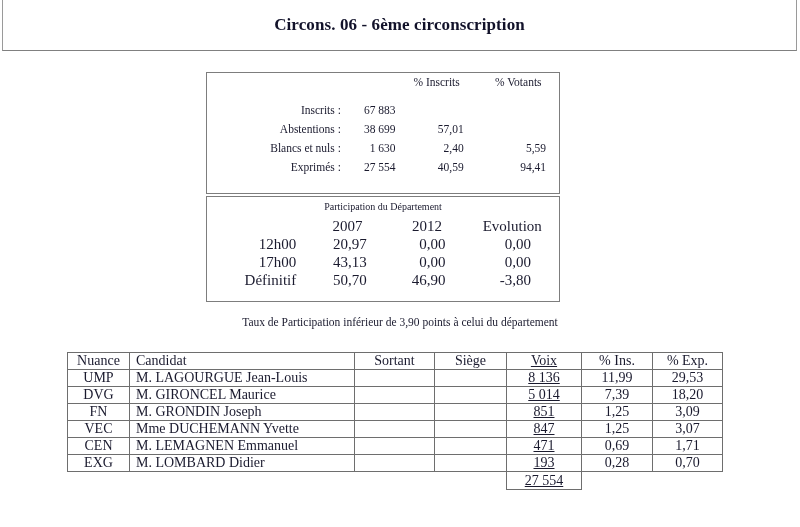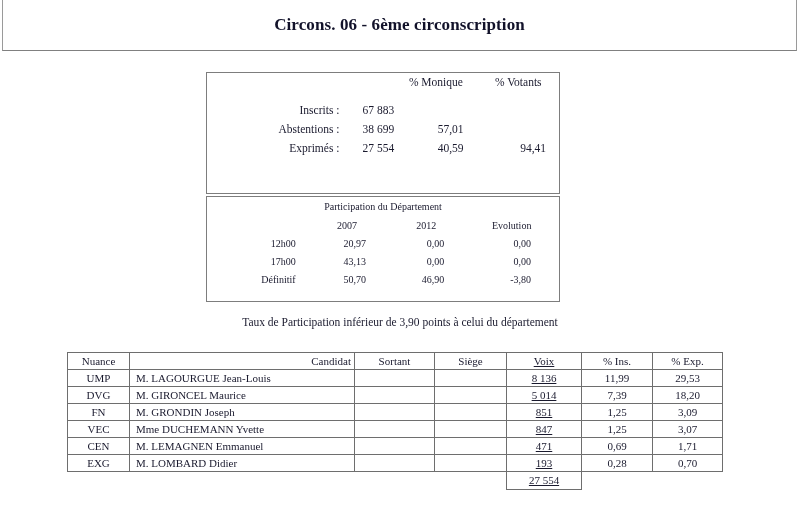--- a/index.html
+++ b/index.html
@@ -86,21 +86,21 @@
   .particip-title {
     text-align: center;
     font-size: 10px;
     line-height: 20px;
     height: 20px;
     white-space: nowrap;
   }
   .particip-table {
     border-collapse: collapse;
     width: 100%;
-    font-size: 10px;
+    font-size: 15px;
   }
   .particip-table td {
     padding: 0;
     height: 18px;
     line-height: 18px;
     white-space: nowrap;
   }
   .p-label { width: 114px; text-align: right; padding-right: 10px !important; }
   .p-2007  { width: 78px;  text-align: right; padding-right: 22px !important; }
   .p-2012  { width: 72px;  text-align: right; padding-right: 20px !important; }
@@ -125,21 +125,21 @@
   
   .results-wrap {
     position: absolute;
     left: 67px;
     top: 352px;
     width: 603px;
   }
   table.results {
     border-collapse: collapse;
     width: 603px;
-    font-size: 11px;
+    font-size: 14px;
     table-layout: fixed;
   }
   table.results th,
   table.results td {
     border: 1px solid #6e6e6e;
     height: 16px;
     line-height: 16px;
     padding: 0 3px;
     font-weight: normal;
     white-space: nowrap;
@@ -167,39 +167,45 @@
 <div class="header-band">
   <div class="page-title">Circons. 06 - 6ème circonscription</div>
 </div>
 
 <div class="summary-box">
   <table class="summary-table">
     <tbody>
       <tr>
         <td class="col-label"></td>
         <td class="col-val"></td>
-        <td class="col-pi hdr">% Monique</td>
+        <td class="col-pi hdr">% Inscrits</td>
         <td class="col-pv hdr">% Votants</td>
       </tr>
       <tr class="sp-row">
           <td colspan="4"></td>
         </tr>
       <tr>
         <td class="col-label">Inscrits :</td>
         <td class="col-val">67 883</td>
         <td class="col-pi"></td>
         <td class="col-pv"></td>
       </tr>
       <tr>
         <td class="col-label">Abstentions :</td>
         <td class="col-val">38 699</td>
         <td class="col-pi">57,01</td>
         <td class="col-pv"></td>
       </tr>
       <tr>
+        <td class="col-label">Blancs et nuls :</td>
+        <td class="col-val">1 630</td>
+        <td class="col-pi">2,40</td>
+        <td class="col-pv">5,59</td>
+      </tr>
+      <tr>
         <td class="col-label">Exprimés :</td>
         <td class="col-val">27 554</td>
         <td class="col-pi">40,59</td>
         <td class="col-pv">94,41</td>
       </tr>
     </tbody>
   </table>
 </div>
 
 <div class="particip-box">
@@ -234,21 +240,21 @@
   </table>
 </div>
 
 <div class="caption">Taux de Participation inférieur de 3,90 points à celui du département</div>
 
 <div class="results-wrap">
   <table class="results">
     <thead>
       <tr>
         <th class="c-nuance">Nuance</th>
-        <th class="c-cand" style="text-align:right;">Candidat</th>
+        <th class="c-cand" style="text-align:left;">Candidat</th>
         <th class="c-sort">Sortant</th>
         <th class="c-siege">Siège</th>
         <th class="c-voix">Voix</th>
         <th class="c-ins">% Ins.</th>
         <th class="c-exp">% Exp.</th>
       </tr>
     </thead>
     <tbody>
       <tr>
         <td class="c-nuance">UMP</td>

